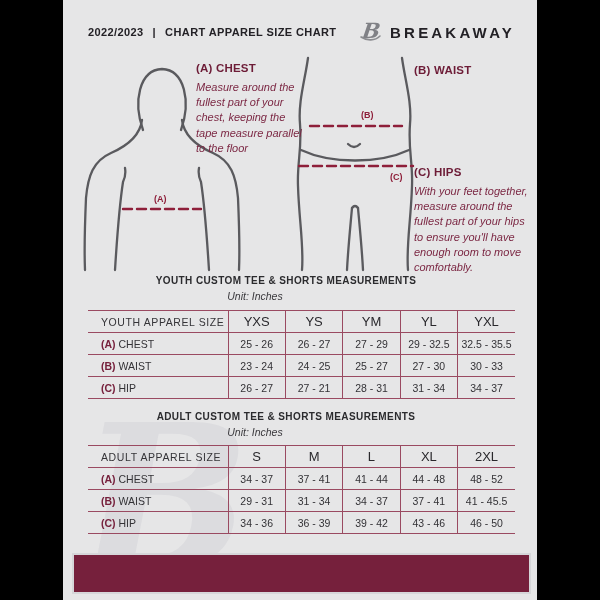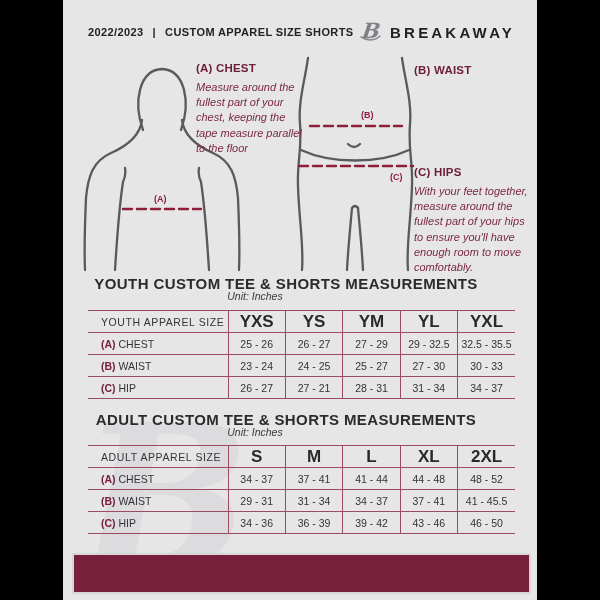--- a/index.html
+++ b/index.html
@@ -64,21 +64,21 @@
   .measure-note p{
     font-size:11px; line-height:1.38; font-style:italic; color:#7c2844;
   }
   .note-chest{left:133px; top:62px; width:108px;}
   .note-waist{left:351px; top:64px; width:121px;}
   .note-hips{left:351px; top:166px; width:122px;}
 
   
   .tbl-title{
     left:0; width:446px; text-align:center; z-index:1;
-    font-weight:bold; font-size:15px; letter-spacing:.4px; color:#2b2b2e;
+    font-weight:bold; font-size:10px; letter-spacing:.4px; color:#2b2b2e;
   }
   .tbl-unit{
     left:0; width:384px; text-align:center; z-index:1;
     font-style:italic; font-size:10.5px; color:#3a393d;
   }
   .youth-title{top:275px;} .youth-unit{top:290px;}
   .adult-title{top:411px;} .adult-unit{top:426px;}
 
   .size-table{
     border-collapse:collapse; table-layout:fixed; width:427px; z-index:1;
@@ -87,21 +87,21 @@
   .youth-table{left:25px; top:310px;}
   .adult-table{left:25px; top:445px;}
   .size-table col.label-col{width:140px;}
   .size-table th,.size-table td{
     height:22px; font-size:10.5px; text-align:center; vertical-align:middle;
     border-top:1px solid var(--border-pink);
     border-bottom:1px solid var(--border-pink);
     border-left:1px solid var(--border-pink);
     color:#333236; font-weight:normal;
   }
-  .size-table th{font-weight:bold; font-size:17px; color:#29282c;}
+  .size-table th{font-weight:normal; font-size:13px; color:#29282c;}
   .size-table th.lbl{
     font-weight:normal; font-size:10.5px; letter-spacing:.6px; color:#353438;
   }
   .size-table .lbl{
     text-align:left; padding-left:13px; border-left:none;
   }
   .size-table .pfx{font-weight:bold; color:var(--maroon);}
 
   
   .watermark{
@@ -118,21 +118,21 @@
 <body>
 
 <div class="page">
 
   <div class="abs watermark">B</div>
 
   <div class="abs header-row">
     <div class="doc-title">
       <span>2022/2023</span>
       <span>|</span>
-      <span>CUSTOM APPAREL SIZE SHORTS</span>
+      <span>CHART APPAREL SIZE CHART</span>
     </div>
     <div class="brand">
       <svg class="brand-logo" viewBox="0 0 24 24">
         <text x="5" y="18" transform="skewX(-8)">B</text>
         <path d="M2,17 C8,21 16,21 21,16" fill="none" stroke="#8c8d91" stroke-width="1.6" stroke-linecap="round"></path>
       </svg>
       <span class="brand-name">BREAKAWAY</span>
     </div>
   </div>
 

